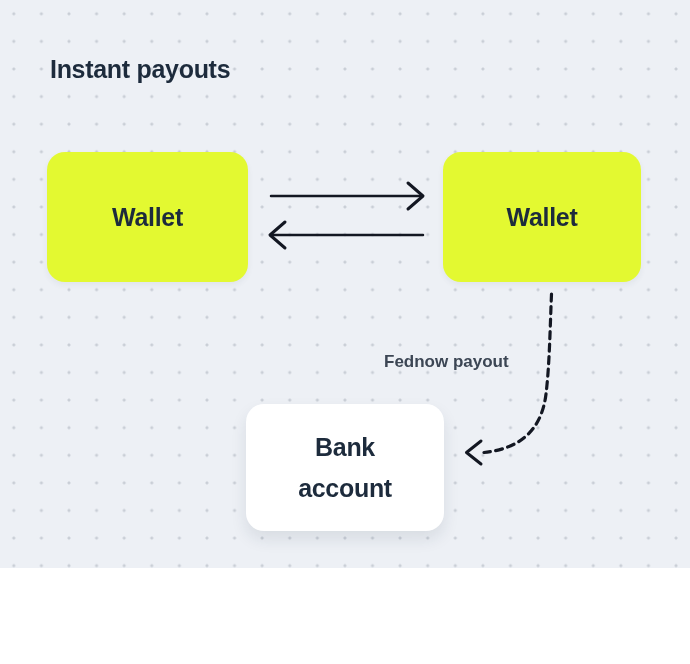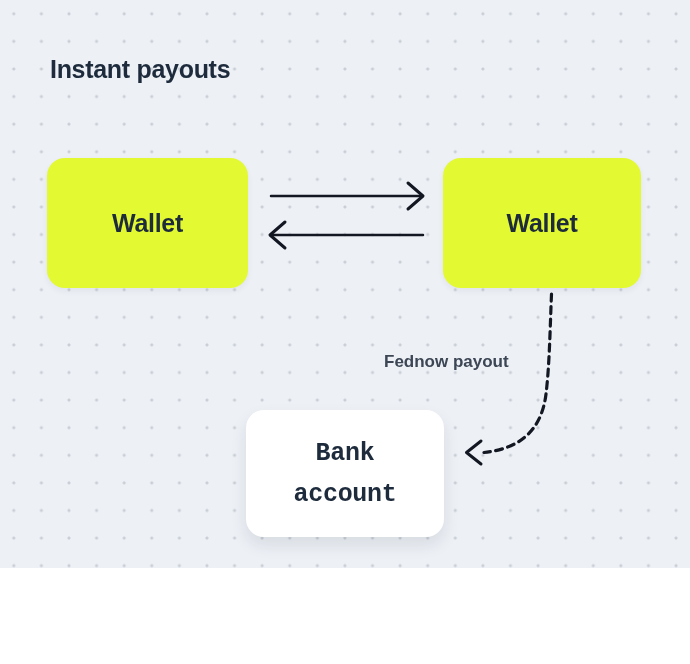--- a/index.html
+++ b/index.html
@@ -30,34 +30,33 @@
     color:var(--text-dark);
   }
 
   .node{
     position:absolute;
     display:flex;align-items:center;justify-content:center;
     border-radius:18px;
     font-size:25px;font-weight:700;letter-spacing:-0.3px;
     color:var(--text-dark);
     text-align:center;
-    margin-top:6px;
   }
   .node--wallet{
     background:var(--node-fill);
     box-shadow:0 3px 6px rgba(30,45,70,0.06);
   }
   .node--bank{
     background:var(--bank-fill);
     box-shadow:0 8px 16px rgba(30,45,70,0.10);
   }
   #wallet-left{left:47px;top:152px;width:201px;height:130px;}
   #wallet-right{left:443px;top:152px;width:198px;height:130px;}
   #bank-account{left:246px;top:404px;width:198px;height:127px;}
-  #bank-account .node-label{display:inline-block;max-width:150px;line-height:41px;font-family:Liberation Mono, monospace;}
+  #bank-account .node-label{display:inline-block;max-width:150px;line-height:41px;}
 
   .edges-layer{
     position:absolute;left:0;top:0;width:690px;height:664px;
     pointer-events:none;
   }
   .edges-layer g{pointer-events:stroke;cursor:pointer;}
   .edge-stroke{
     fill:none;stroke:var(--arrow);
     stroke-linecap:round;stroke-linejoin:round;
   }

